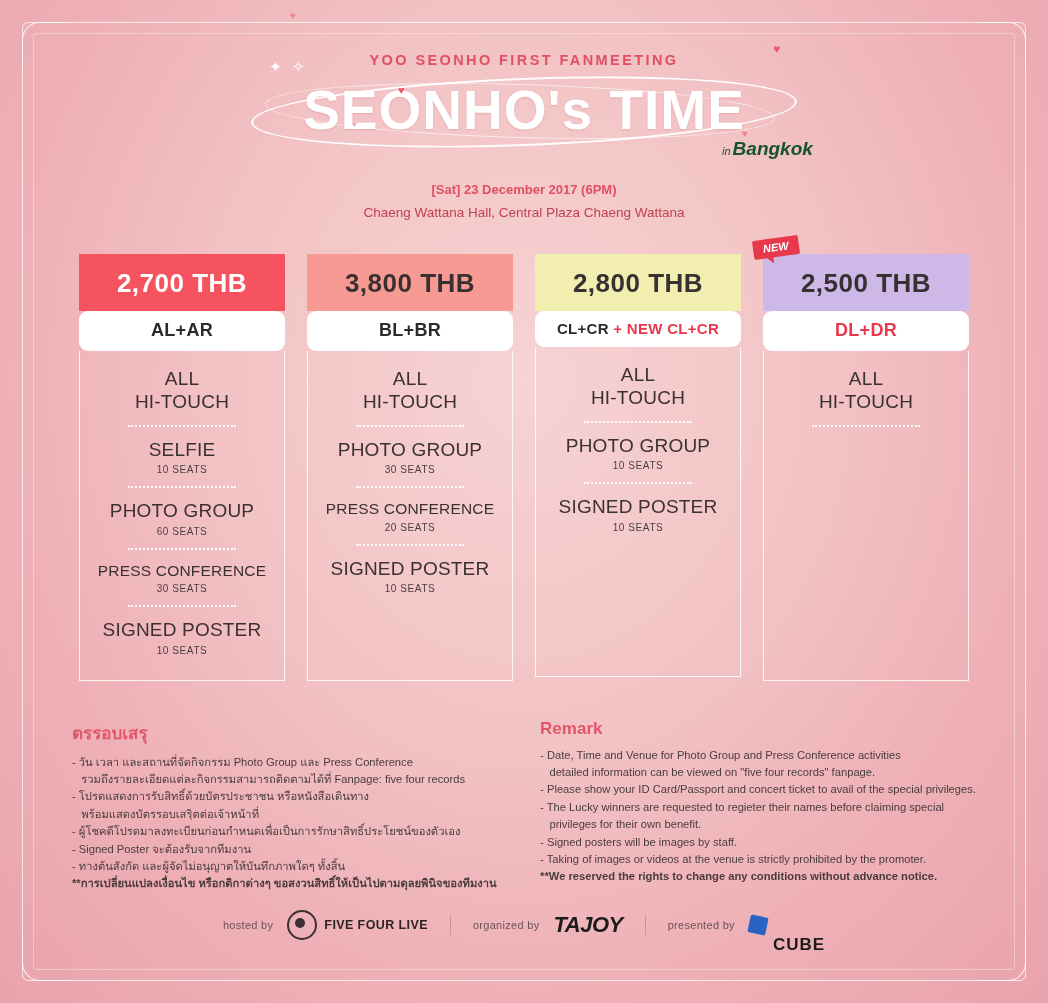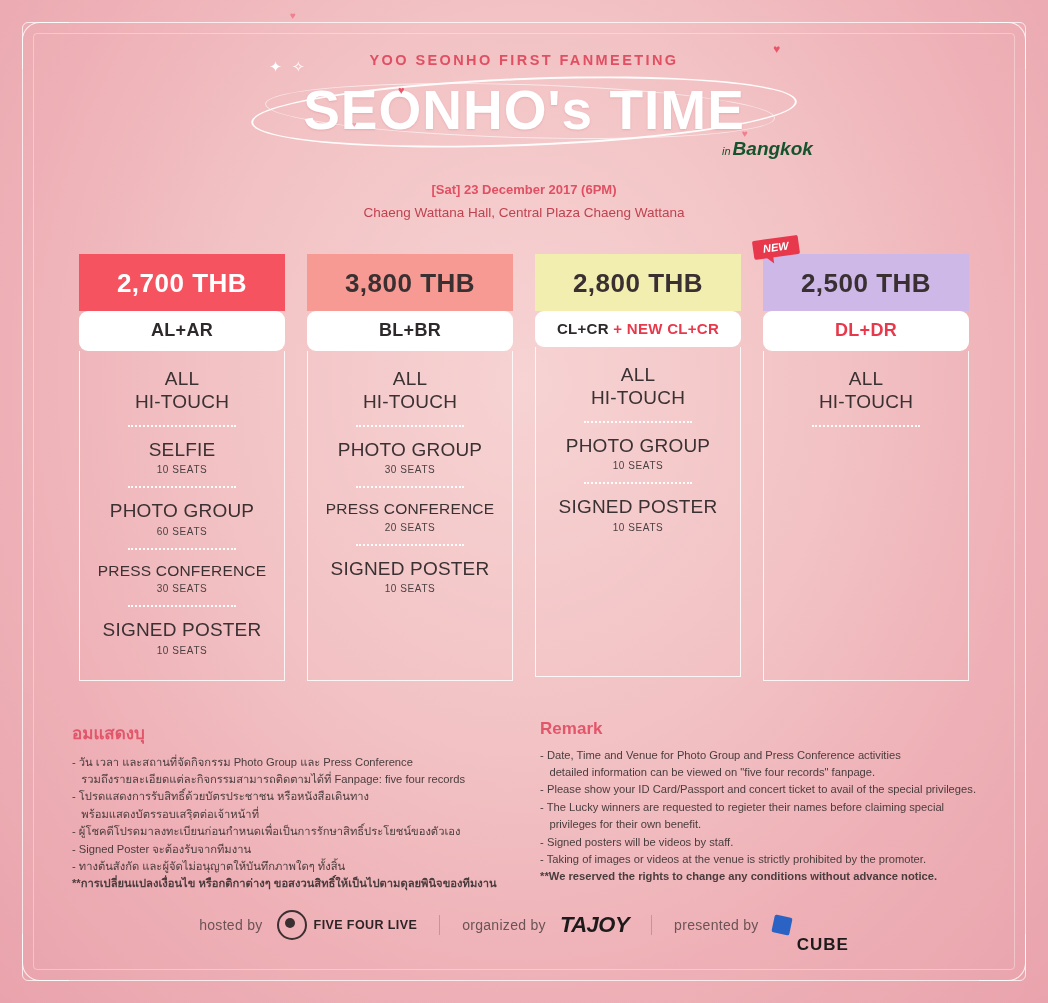--- a/index.html
+++ b/index.html
@@ -253,21 +253,21 @@
     position: absolute;
     left: 0;
     right: 0;
     bottom: 48px;
     display: flex;
     justify-content: center;
     align-items: center;
     gap: 14px;
   }
   .f-label {
-    font-size: 14px;
+    font-size: 11px;
     color: #6b5356;
     letter-spacing: .3px;
   }
   .f-sep {
     width: 1px;
     height: 20px;
     background: rgba(120,90,95,0.35);
     margin: 0 8px;
   }
   .logo-ffl {
@@ -442,39 +442,39 @@
         <div class="b-title">ALL<br>HI-TOUCH</div>
       </div>
       <div class="divider"></div>
     </div>
   </div>
 
 </div>
 
 <div class="notes">
   <div class="note-col">
-    <div class="note-head">อมแสดงบุ</div>
+    <div class="note-head">ตรรอบเสรุ</div>
     <div class="note-line">- วัน เวลา และสถานที่จัดกิจกรรม Photo Group และ Press Conference</div>
     <div class="note-line">   รวมถึงรายละเอียดแต่ละกิจกรรมสามารถติดตามได้ที่ Fanpage: five four records</div>
     <div class="note-line">- โปรดแสดงการรับสิทธิ์ด้วยบัตรประชาชน หรือหนังสือเดินทาง</div>
     <div class="note-line">   พร้อมแสดงบัตรรอบเสริฺตต่อเจ้าหน้าที่</div>
     <div class="note-line">- ผู้โชคดีโปรดมาลงทะเบียนก่อนกำหนดเพื่อเป็นการรักษาสิทธิ์ประโยชน์ของตัวเอง</div>
     <div class="note-line">- Signed Poster จะต้องรับจากทีมงาน</div>
     <div class="note-line">- ทางต้นสังกัด และผู้จัดไม่อนุญาตให้บันทึกภาพใดๆ ทั้งสิ้น</div>
     <div class="note-line bold">**การเปลี่ยนแปลงเงื่อนไข หรือกติกาต่างๆ ขอสงวนสิทธิ์ให้เป็นไปตามดุลยพินิจของทีมงาน</div>
   </div>
 
   <div class="note-col">
     <div class="note-head">Remark</div>
     <div class="note-line">- Date, Time and Venue for Photo Group and Press Conference activities</div>
     <div class="note-line">   detailed information can be viewed on "five four records" fanpage.</div>
     <div class="note-line">- Please show your ID Card/Passport and concert ticket to avail of the special privileges.</div>
     <div class="note-line">- The Lucky winners are requested to regieter their names before claiming special</div>
     <div class="note-line">   privileges for their own benefit.</div>
-    <div class="note-line">- Signed posters will be videos by staff.</div>
+    <div class="note-line">- Signed posters will be images by staff.</div>
     <div class="note-line">- Taking of images or videos at the venue is strictly prohibited by the promoter.</div>
     <div class="note-line bold">**We reserved the rights to change any conditions without advance notice.</div>
   </div>
 </div>
 
 <div class="footer">
   <span class="f-label">hosted by</span>
   <span class="logo-ffl">
     <span class="ffl-mark"></span>
     <span class="ffl-text">FIVE FOUR LIVE</span>

